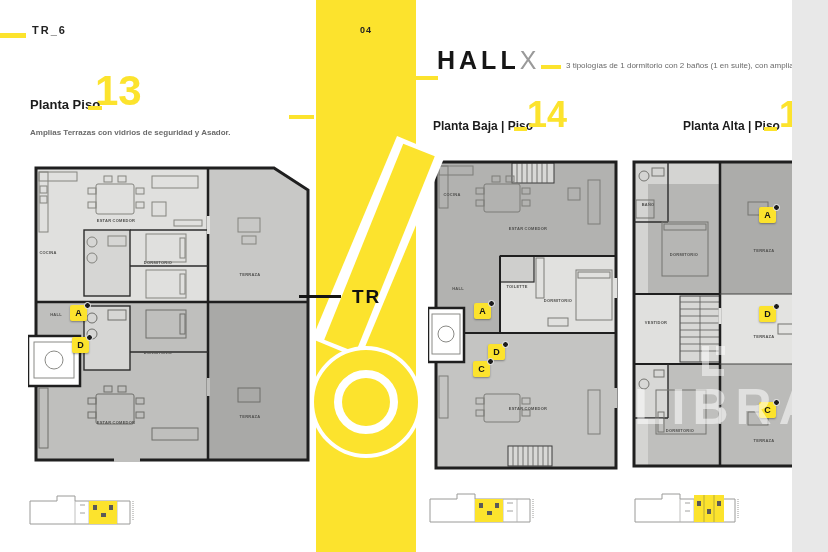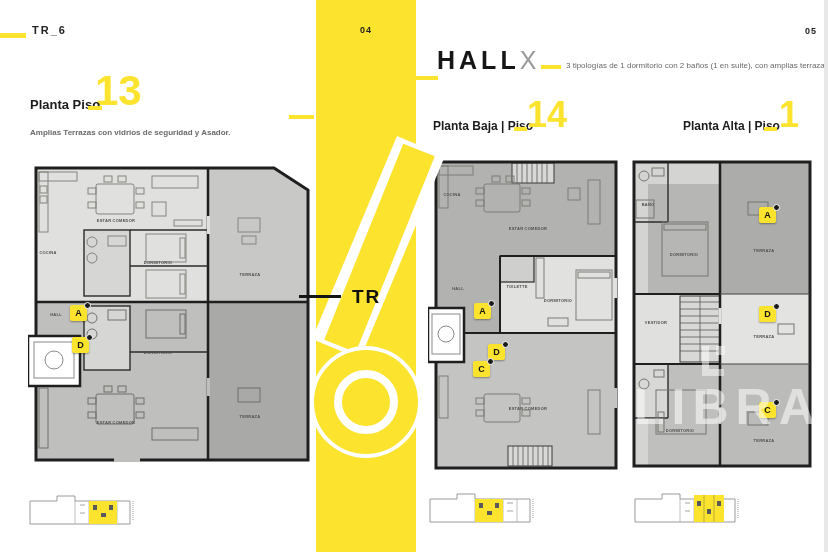--- a/index.html
+++ b/index.html
@@ -1,18 +1,18 @@
 <!DOCTYPE html>
 <html><head>
 <meta charset="utf-8">
 <style>
   html,body{margin:0;padding:0;background:#e8e8e8;}
   .page{
     position:relative;width:792px;height:552px;background:#ffffff;
-    font-family:"Liberation Sans", sans-serif;overflow:hidden;color:#1d1d1d;padding-left:32px;
+    font-family:"Liberation Sans", sans-serif;overflow:hidden;color:#1d1d1d;
   }
   .dash{position:absolute;background:#FCE32D;}
   .dash-dark{position:absolute;background:#151515;}
   .doc-code{position:absolute;left:32px;top:24px;font-size:11px;font-weight:700;letter-spacing:2px;color:#222;}
   .pgnum{position:absolute;font-size:9px;font-weight:700;letter-spacing:1px;color:#222;}
   .h-main{position:absolute;font-weight:700;color:#1b1b1b;white-space:nowrap;}
   .floor-num{position:absolute;color:#FCE32D;font-weight:800;line-height:1;white-space:nowrap;}
   .sub{position:absolute;color:#6a6a6a;font-size:8px;white-space:nowrap;}
   .duplex{position:absolute;left:437px;top:46px;font-size:25px;font-weight:800;letter-spacing:4px;color:#161616;}
   .duplex .lastchar{color:#9a9a9a;font-weight:400;}

